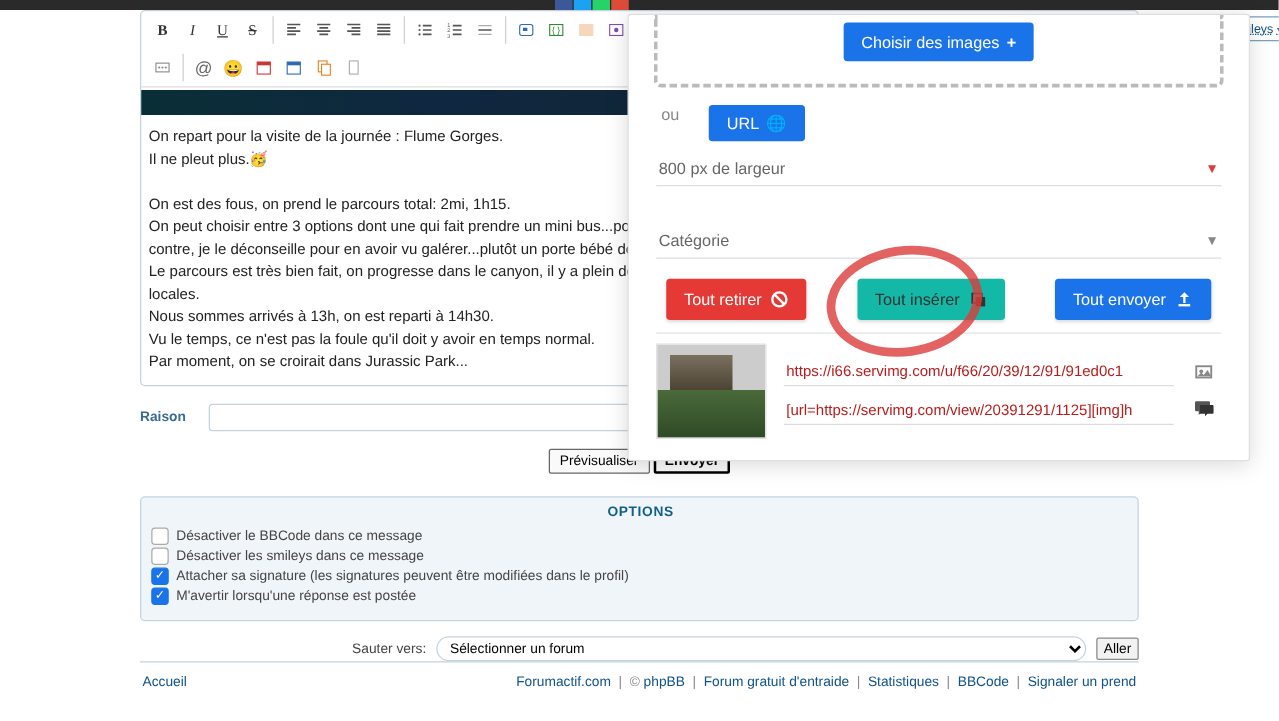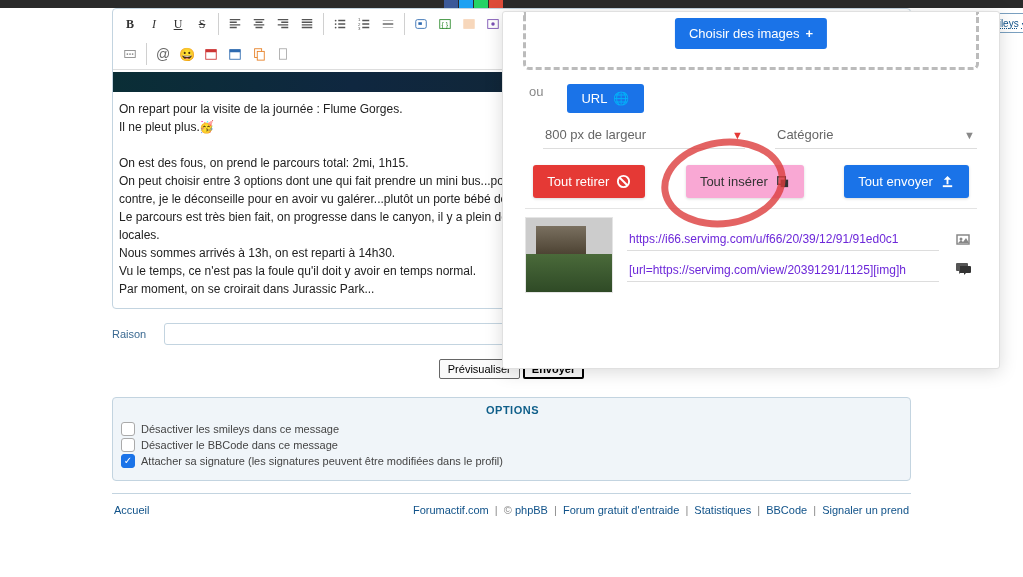--- a/index.html
+++ b/index.html
@@ -23,21 +23,21 @@
 .smileybox { position: absolute; right: -128px; top: 4px; width: 120px; border:1px solid #7aa0c0; border-radius:3px; padding:3px; text-align:center; }
 .smileybox a { color:#105289; text-decoration:underline dotted; font-size:10px; }
 .smileybox .chev::after { content:"▾"; font-size:8px; margin-left:3px;}
 
 .editarea { border-top: 1px solid #ddd; padding: 2px 6px 10px 6px; min-height: 230px; font-size: 12px; color: #222; line-height: 1.5; position: relative; }
 .hero { height: 20px; background: linear-gradient(90deg,#0a2e36 0%, #0f2740 30%, #112635 60%, #0a1c2a 100%); margin: 0 -6px 8px -6px; }
 .editarea p { margin: 0; }
 .sun { display:inline-block; }
 
 .raison-row { display:flex; align-items:center; gap:18px; margin: 14px 0 6px 0; }
-.raison-label { color:#3b6a92; font-size:11px; font-weight:normal; }
+.raison-label { color:#3b6a92; font-size:11px; font-weight:bold; }
 .raison-input { flex:1; border:1px solid #c3d4e0; border-radius:3px; height:22px; padding:0 5px; font-size:11px; }
 
 .actions { text-align:center; margin: 14px 0 18px 0; }
 .btn { border:1px solid #666; background:#fafafa; padding:3px 8px; font-size:11px; border-radius:2px; cursor:pointer; }
 .btn.primary { border:2px solid #000; font-weight:bold; padding:2px 7px;}
 
 .options-panel { border:1px solid #c3d4e0; border-radius:4px; background:#f0f5f9; padding:6px 8px 10px 8px; margin-bottom:12px; }
 .options-title { color:#0f5f8a; font-size:11px; font-weight:bold; letter-spacing:0.5px; margin:0 0 6px 2px;text-align:center; }
 .opt-row { display:flex; align-items:center; gap:6px; margin:2px 0; font-size:11px; color:#444; }
 .chk { width:14px; height:14px; border:1px solid #aaa; border-radius:3px; background:#fff; display:inline-flex; align-items:center; justify-content:center; }
@@ -55,38 +55,38 @@
 
 
 .uploader { position:absolute; top:11px; left:502px; width:498px; height:358px; background:#fff; border:1px solid #e0e0e0; box-shadow:0 3px 18px rgba(0,0,0,0.15); border-radius:3px; z-index:50; }
 .drop { margin:0 20px 14px 20px; border:3px dashed #bbb; border-top:none; border-radius:0 0 6px 6px; height:58px; position:relative; }
 .choose { position:absolute; left:50%; transform:translateX(-50%); top:6px; background:#1a73e8; color:#fff; border:none; border-radius:3px; padding:8px 14px; font-size:13px; cursor:pointer; }
 .choose .plus { margin-left:6px; font-weight:bold; }
 .ou-row { display:flex; gap:24px; margin:10px 0 6px 26px; }
 .ou { color:#888; font-size:13px; }
 .urlbtn { background:#1a73e8; color:#fff; border:none; border-radius:3px; padding:7px 14px; font-size:13px; cursor:pointer; }
 .globe { margin-left:6px; }
-.selects { display:flex; gap:30px; margin:8px 22px 4px 40px; }
+.selects { display:flex; gap:30px; margin:8px 22px 4px 22px;flex-direction:column; }
 .sel { flex:1; display:flex; justify-content:space-between; align-items:center; border-bottom:1px solid #ddd; padding:6px 2px; font-size:13px; color:#666; cursor:pointer; position:relative; }
 .sel .chev { color:#e53935; font-size:11px; }
 .sel:last-child .chev { color:#888; }
 .btnrow { display:flex; justify-content:space-around; margin:16px 10px 10px 10px; position:relative; }
 .pillbtn { border:none; border-radius:3px; padding:9px 14px; font-size:13px; cursor:pointer; display:inline-flex; align-items:center; gap:7px; box-shadow:0 1px 3px rgba(0,0,0,0.15); }
 .pb-red { background:#e53935; color:#fff; }
-.pb-white { background:#f9a8d4; color:#333; }
+.pb-white { background:#14b8a6; color:#333; }
 .pb-blue { background:#1a73e8; color:#fff; }
 .ico { width:15px; height:15px; display:inline-block; }
 .circle-annot { position:absolute; left:148px; top:-26px; width:125px; height:88px; border:7px solid rgba(220,60,60,0.8); border-radius:50%; transform:rotate(-8deg); pointer-events:none; }
 
 .img-rows { margin:8px 22px 0 22px; border-top:1px solid #e4e4e4; }
 .img-row { display:grid; grid-template-columns:92px 1fr 28px; align-items:center; gap:10px; padding:8px 0 0 0; }
 .thumb { width:88px; height:76px; background:#ccc; border:1px solid #e5e5e5; position:relative; overflow:hidden; }
 .thumb-inner { position:absolute; left:0; right:0; top:36px; bottom:0; background:linear-gradient(180deg,#4a6a3a,#2f4a26); }
 .thumb-peak { position:absolute; left:10px; top:8px; width:50px; height:30px; background:linear-gradient(#7a7060,#4a4030); }
-.fld { border:none; border-bottom:1px solid #ddd; font-size:12px; width:100%; padding:4px 2px; color:#6d28d9; background:transparent; }
+.fld { border:none; border-bottom:1px solid #ddd; font-size:12px; width:100%; padding:4px 2px; color:#b91c1c; background:transparent; }
 .rowicon { color:#888; font-size:14px; text-align:center; }
 
 
 .c-green{color:#2d8b2d;} .c-blue{color:#2e6ab0;} .c-red{color:#c33;} .c-orange{color:#e67e22;} .c-purple{color:#7a4fb3;} .c-yt{color:#cc181e;}
 </style>
 </head>
 <body>
 
 <div class="page">
   <div class="topbar">
@@ -296,32 +296,41 @@
 
     <div class="actions">
       <button class="btn">Prévisualiser</button>
       <button class="btn primary">Envoyer</button>
     </div>
 
     <div class="options-panel">
       <div class="options-title">OPTIONS</div>
       <div class="opt-row">
           <span class="chk"></span>
-          <span>Désactiver les smileys dans ce message</span>
+          <span>Désactiver le BBCode dans ce message</span>
         </div>
       <div class="opt-row">
           <span class="chk"></span>
-          <span>Désactiver le BBCode dans ce message</span>
+          <span>Désactiver les smileys dans ce message</span>
         </div>
       <div class="opt-row">
           <span class="chk on"></span>
           <span>Attacher sa signature (les signatures peuvent être modifiées dans le profil)</span>
         </div>
-    </div>
-
+      <div class="opt-row">
+          <span class="chk on"></span>
+          <span>M'avertir lorsqu'une réponse est postée</span>
+        </div>
+    </div>
+
+    <div class="jump-row">
+      <span>Sauter vers:</span>
+      <select><option>Sélectionner un forum</option></select>
+      <button class="go">Aller</button>
+    </div>
 
     <div class="footer">
       <div><a href="#">Accueil</a></div>
       <div class="right">
         <a href="#">Forumactif.com</a>
         <span class="sep2">|</span>
         <span>© </span>
         <a href="#">phpBB</a>
         <span class="sep2">|</span>
         <a href="#">Forum gratuit d'entraide</a>

